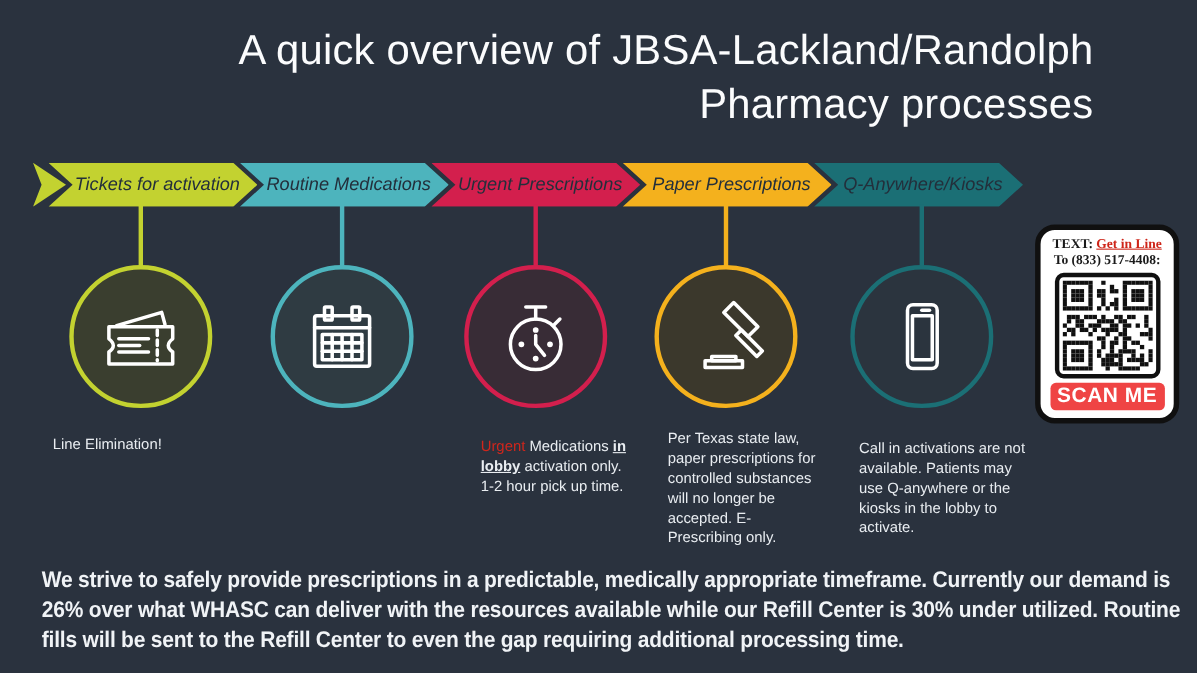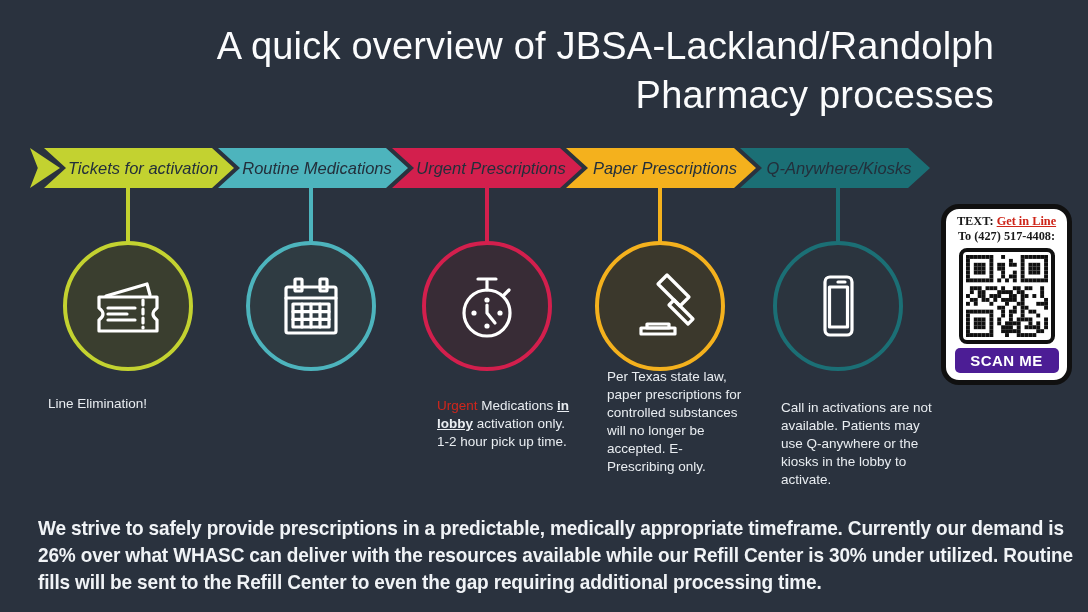--- a/index.html
+++ b/index.html
@@ -60,21 +60,21 @@
   .icon-fill { fill:#ffffff; stroke:none; }
 
   
   .desc {
     position:absolute; color:#e9edf1;
     font-size:13.5px; line-height:1.33;
   }
   .d1 { top:395px; left:48px;  width:160px; text-align:left; }
   .d2 { top:391px; left:219px; width:185px; text-align:center; }
   .d3 { top:397px; left:437px; width:152px; text-align:left; }
-  .d4 { top:368px; left:607px; width:138px; text-align:left; }
+  .d4 { top:390px; left:607px; width:138px; text-align:left; }
   .d5 { top:399px; left:781px; width:158px; text-align:left; }
   .desc p + p { margin-top:28px;text-align:center; }
   .red { color: var(--urgent, #d0261c); }
   .bu  { font-weight:700; text-decoration:underline; }
 
   
   .qr-card {
     position:absolute; left:931px; top:204px; width:131px; height:181px;
     background:#ffffff; border:5px solid #101010; border-radius:18px;
     padding-top:5px; text-align:center;margin-left:10px;
@@ -85,23 +85,23 @@
   }
   .qr-link { color: var(--qr-red, #ce2418); text-decoration:underline; }
   .qr-frame {
     width:96px; height:96px; margin:3px auto 0;
     border:4px solid #101010; border-radius:8px; padding:3px;
     background:#ffffff;
   }
   .qr-frame svg { width:82px; height:82px; display:block; fill:#101010; }
   .scan-bar {
     width:104px; height:25px; margin:4px auto 0;
-    background:#4c1d95; border-radius:5px;
+    background:#ef4444; border-radius:5px;
     display:flex; align-items:center; justify-content:center;
-    color:#ffffff; font-weight:700; font-size:15px; letter-spacing:0.5px;
+    color:#ffffff; font-weight:700; font-size:19px; letter-spacing:0.5px;
   }
 
   
   .footer {
     position:absolute; left:38px; top:514px; width:1120px;
     color:#f0f3f6; font-weight:700; font-size:20.5px; line-height:1.32;
     letter-spacing:-0.2px;
     transform: scaleX(0.93); transform-origin:0 0;
   }
 </style>
@@ -205,21 +205,21 @@
   <p>Per Texas state law, paper prescriptions for controlled substances will no longer be accepted. E-Prescribing only.</p>
 </div>
 
 <div class="desc d5">
   <p>Call in activations are not available. Patients may use Q-anywhere or the kiosks in the lobby to activate.</p>
 </div>
 
 <div class="qr-card">
   <div class="qr-text">
     <span>TEXT: </span><span class="qr-link">Get in Line</span><br>
-    <span>To (427) 517-4408:</span>
+    <span>To (833) 517-4408:</span>
   </div>
   <div class="qr-frame">
     <svg viewBox="0 0 84 84">
         <rect x="0" y="0" width="4" height="4"></rect>
         <rect x="4" y="0" width="4" height="4"></rect>
         <rect x="8" y="0" width="4" height="4"></rect>
         <rect x="12" y="0" width="4" height="4"></rect>
         <rect x="16" y="0" width="4" height="4"></rect>
         <rect x="20" y="0" width="4" height="4"></rect>
         <rect x="24" y="0" width="4" height="4"></rect>

